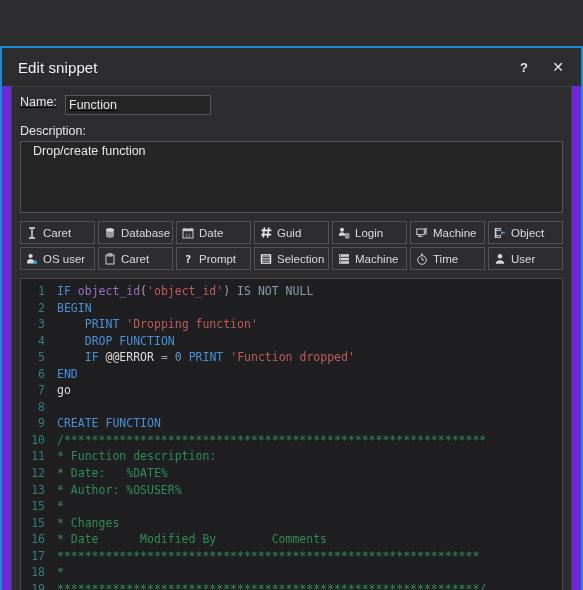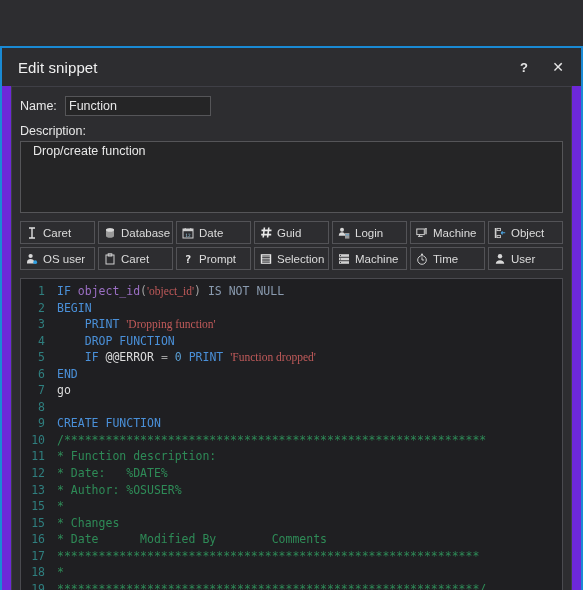--- a/index.html
+++ b/index.html
@@ -69,23 +69,23 @@
     background: #2d2d30;
     display: flex;
     flex-direction: column;
     box-sizing: border-box;
     padding: 8px 8px 0 8px;
   }
 
   
   .name-row {
     display: flex;
-    align-items: center;
     height: 22px;
     margin-bottom: 7px;
+    text-decoration: underline;
   }
   .lbl {
     color: #e8e8e8;
     font-size: 12.5px;
   }
   .name-label { width: 45px; flex: 0 0 45px; }
   .name-input {
     width: 146px;
     height: 20px;
     box-sizing: border-box;
@@ -177,21 +177,21 @@
     font-size: 11.5px;
     line-height: 16.55px;
     color: #d4d4d4;
     white-space: pre;
     overflow: hidden;
   }
   .code div { height: 16.55px; }
   .k  { color: #4a90d9; }   
   .kg { color: #8a9bb0; }   
   .fn { color: #9b6fc4; }   
-  .st { color: #c05a5a; font-family: Liberation Serif, serif; }   
+  .st { color: #c05a5a; }   
   .cm { color: #2e8b57; }   
   .op { color: #a0a0a0; }   
   .wt { color: #dcdcdc; }   
   .num{ color: #5a9fd4; }
 
   
   .status {
     height: 22px;
     flex: 0 0 22px;
     display: flex;

